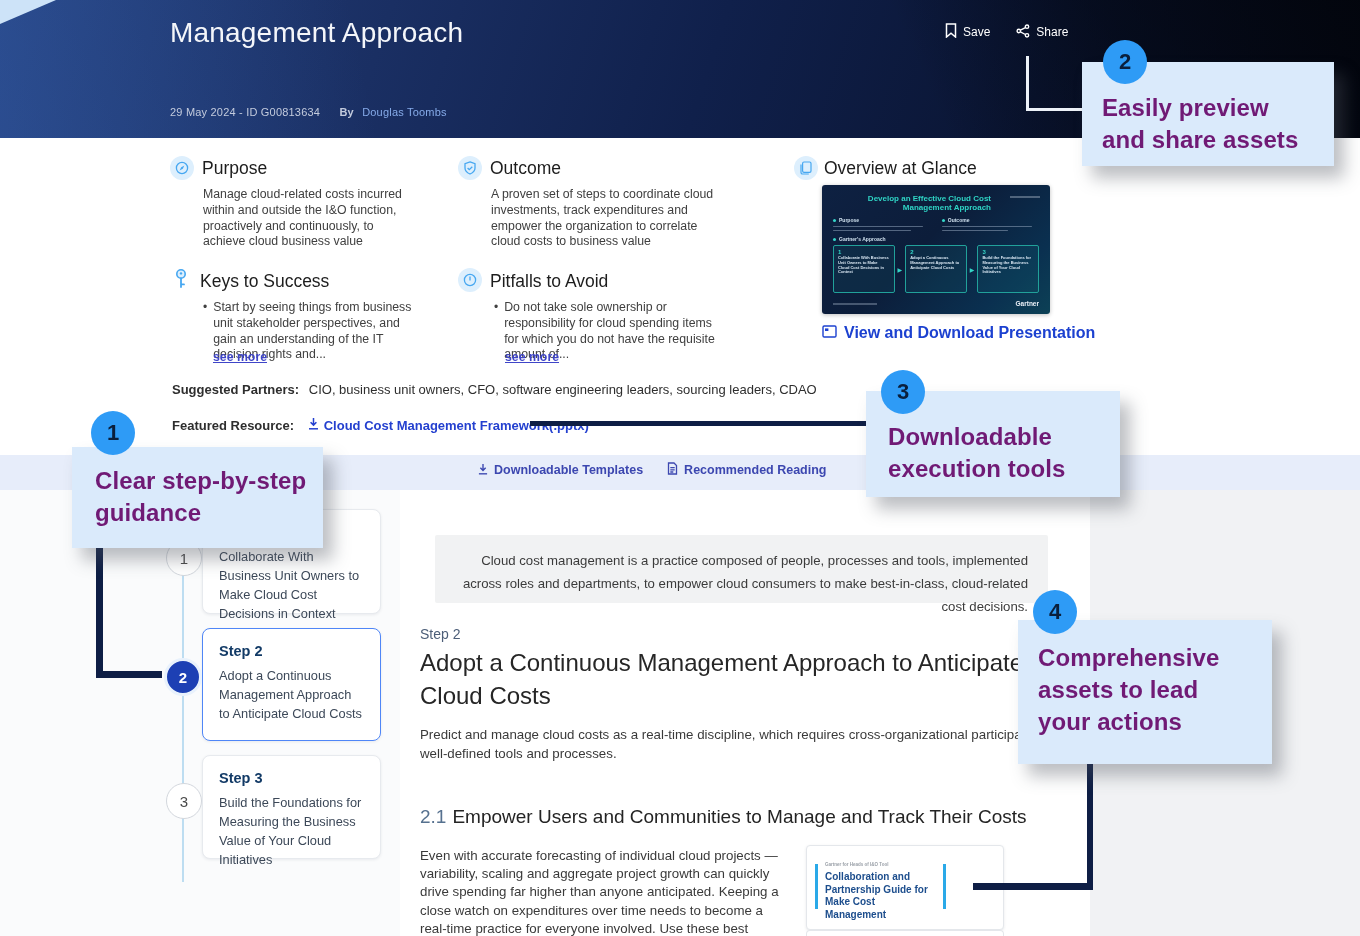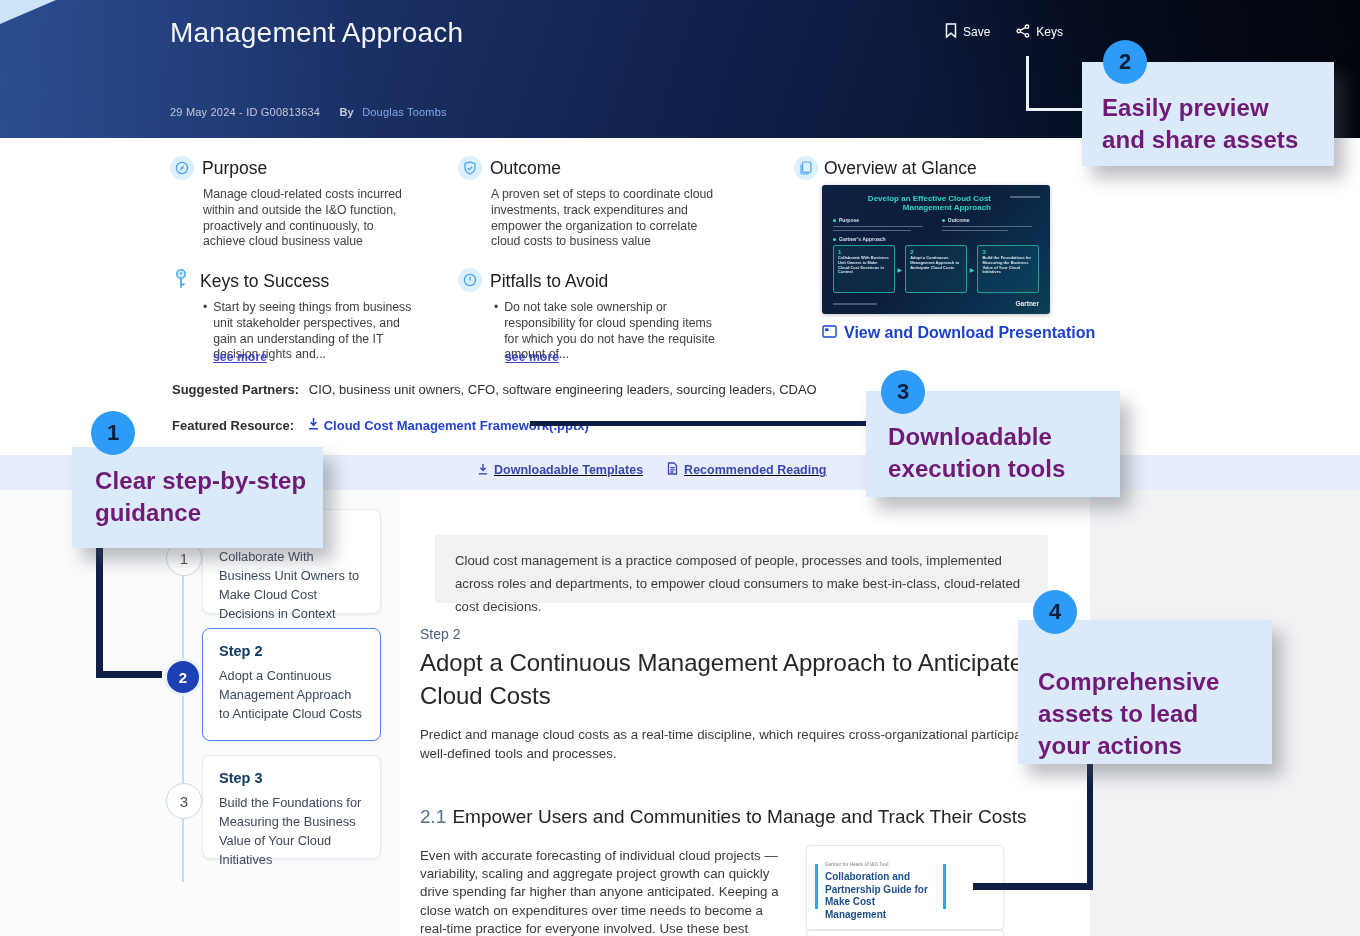--- a/index.html
+++ b/index.html
@@ -53,42 +53,42 @@
   .slide-footer .copy{width:44px;height:2px;background:#56677f;opacity:.8;}
   .slide-footer .brand{color:#eaf0f7;font-size:6.5px;font-weight:700;}
 
   
   .line13{font-size:13px;color:#2e2e2e;}
   .bold{font-weight:700;}
   .featured-link{display:inline-flex;align-items:center;gap:5px;color:#2440cf;font-weight:700;font-size:13px;cursor:pointer;}
 
   
   .band{left:0;top:455px;width:1360px;height:35px;background:#e7edfa;}
-  .tabs{left:478px;top:462px;display:flex;gap:24px;text-decoration:underline;}
+  .tabs{left:478px;top:462px;display:flex;gap:24px;}
   .tab{display:flex;align-items:center;gap:6px;color:#3c47b0;font-size:12.5px;font-weight:700;cursor:pointer;}
 
   
   .left-bg{left:0;top:490px;width:400px;height:446px;background:#fafbfc;}
   .right-bg{left:1090px;top:490px;width:270px;height:446px;background:#f1f2f4;}
 
   
   .vline{left:182px;top:510px;width:2px;height:372px;background:#bdddf1;}
   .step-card{left:202px;width:179px;background:#ffffff;border:1px solid #e7eaee;border-radius:8px;
              box-shadow:0 1px 3px rgba(30,40,60,.08);padding:14px 16px;box-sizing:border-box;}
   .step-card.active{border:1.5px solid #4f86f7;}
   .step-h{font-size:14.5px;font-weight:700;color:#123a66;margin-bottom:7px;}
   .step-b{font-size:12.8px;line-height:19px;color:#3c4858;}
   .num-circle{border-radius:50%;background:#ffffff;border:1px solid #d3d7dd;display:flex;align-items:center;
               justify-content:center;font-size:15px;color:#4a4a4a;z-index:3;}
   .num-circle.filled{background:#1d40b4;border:3px solid #e9f2fc;color:#ffffff;font-weight:700;}
 
   
   .quote{left:435px;top:535px;width:613px;height:68px;background:#f1f2f3;border-radius:2px;
          padding:14px 20px;box-sizing:border-box;}
-  .quote-t{font-size:13.2px;line-height:23px;color:#3b3b3b;}
+  .quote-t{font-size:13.2px;line-height:23px;color:#3b3b3b;text-align:right;}
   .step-label{font-size:14px;font-weight:500;color:#4c5e78;}
   .h2{font-size:24px;line-height:33px;font-weight:400;color:#262626;}
   .para{font-size:13.3px;line-height:18px;color:#3a3a3a;}
   .sec-head{font-size:19px;font-weight:400;color:#242424;}
   .sec-head .secnum{color:#56718f;margin-right:6px;}
 
   
   .doc-thumb{left:806px;top:845px;width:198px;height:85px;background:#ffffff;border:1px solid #e4e7eb;
              border-radius:4px;box-shadow:0 1px 3px rgba(30,40,60,.1);box-sizing:border-box;cursor:pointer;}
   .doc-bar{position:absolute;width:3px;height:45px;background:#2aa9e8;top:18px;}
@@ -138,21 +138,21 @@
       <span>
         <svg width="14" height="14" viewBox="0 0 14 14">
             <g stroke="#ffffff" stroke-width="1.4" fill="none">
               <circle cx="11" cy="2.7" r="1.7"></circle>
               <circle cx="2.8" cy="7" r="1.7"></circle>
               <circle cx="11" cy="11.3" r="1.7"></circle>
               <path d="M4.4 6.2l5-2.6M4.4 7.9l5 2.6"></path>
             </g>
           </svg>
       </span>
-      <span>Keys</span>
+      <span>Share</span>
     </div>
   </div>
 
   <div class="abs badge" style="left:170px;top:156px;">
     <svg width="14" height="14" viewBox="0 0 14 14">
         <g stroke="#46a7f1" stroke-width="1.3" fill="none">
           <circle cx="7" cy="7" r="5.6"></circle>
           <path d="M9.4 4.6L7.8 7.8 4.6 9.4 6.2 6.2z" fill="#46a7f1" stroke="none"></path>
         </g>
       </svg>
@@ -389,16 +389,16 @@
     <div class="co-circle" style="left:15px;top:-21px;">
       <span>3</span>
     </div>
     <div class="co-text" style="width:215px;">Downloadable execution tools</div>
   </div>
 
   <div class="abs callout" style="left:1018px;top:620px;width:254px;height:144px;padding:22px 0 0 20px;">
     <div class="co-circle" style="left:15px;top:-30px;">
       <span>4</span>
     </div>
-    <div class="co-text" style="width:216px;margin-top:24px;">Comprehensive assets to lead your actions</div>
+    <div class="co-text" style="width:216px;">Comprehensive assets to lead your actions</div>
   </div>
 
 </div>
 
 </body></html>

